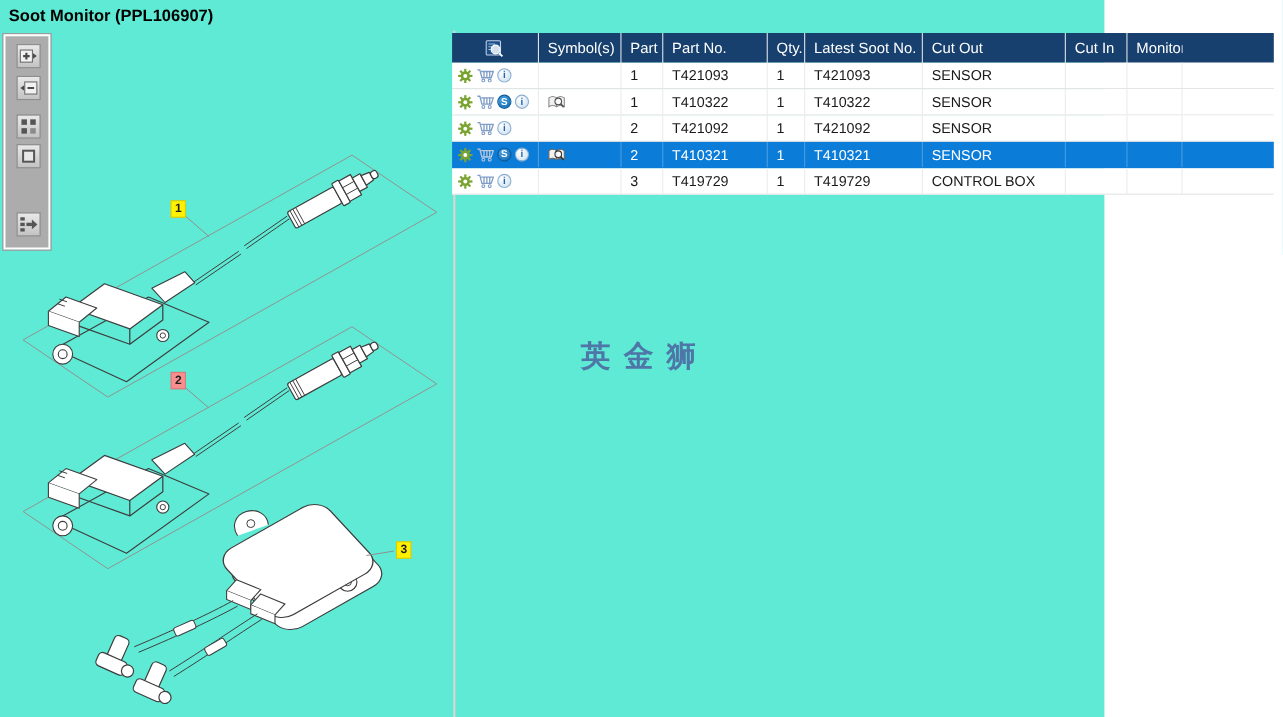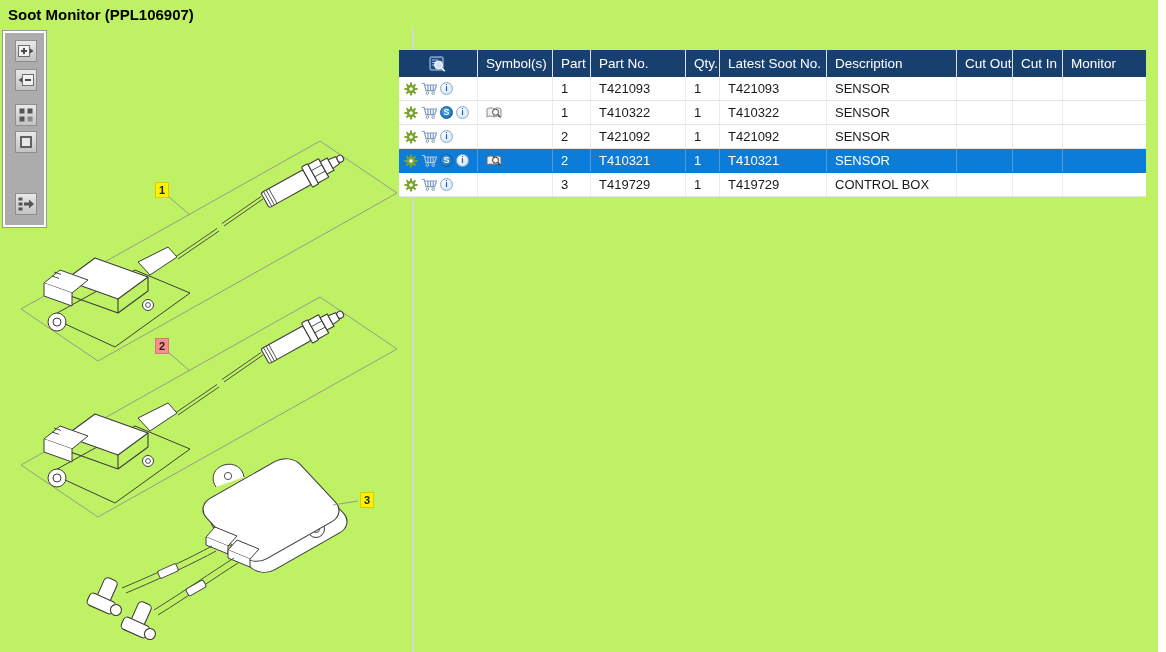--- a/index.html
+++ b/index.html
@@ -1,17 +1,17 @@
 <!DOCTYPE html>
 <html><head>
 <meta charset="utf-8">
 <style>
   * { margin:0; padding:0; box-sizing:border-box; }
   html,body { width:1166px; height:652px; background:#fff; font-family:"Liberation Sans", sans-serif; overflow:hidden; }
-  #app { position:relative; width:1158px; height:652px; background:#bef264; }
+  #app { position:relative; width:1004px; height:652px; background:#5eead4; }
 
   .page-title { position:absolute; left:8px; top:6px; font-size:15px; font-weight:bold; color:#000; }
 
   
   .pane-divider { position:absolute; left:412px; top:28px; width:2px; height:624px; background:#d6d6d6; }
 
   
   .dia-toolbar { position:absolute; left:3px; top:31px; width:43px; height:196px;
     background:#acacac; border:2px solid #fff; outline:1px solid #9a9a9a; }
   .tb-btn { position:absolute; left:10px; width:22px; height:22px;
@@ -31,21 +31,21 @@
   .label-normal   { background:#FFF100; }
   .label-selected { background:#FA8E8E; }
   .lbl-1 { left:155px; top:182px; }
   .lbl-2 { left:155px; top:338px; }
   .lbl-3 { left:360px; top:492px; }
 
   .watermark { position:absolute; left:528px; top:306px; font-size:27px; font-weight:bold;
     color:#4E76A7; letter-spacing:12px; }
 
   
-  .parts-table { position:absolute; left:399px; top:30px; width:747px; font-size:13px; color:#1a1a1a;margin-top:20px; }
+  .parts-table { position:absolute; left:411px; top:30px; width:747px; font-size:13px; color:#1a1a1a; }
   .trow { display:grid; grid-template-columns:79px 75px 38px 95px 34px 107px 130px 56px 50px 83px; }
   .thead { background:#17406E; color:#fff; height:27px; font-size:13.5px; }
   .thead .cell { line-height:27px; border-right:1px solid rgba(255,255,255,.85); padding:0 0 0 8px; overflow:hidden; white-space:nowrap; }
   .thead .cell:last-child { border-right:none; }
   .tbody .trow { height:24px; background:#fff; border-bottom:1px solid #e4e4e4; cursor:pointer; }
   .tbody .cell { line-height:23px; padding:0 0 0 8px; border-right:1px solid #ececec; overflow:hidden; white-space:nowrap; }
   .tbody .cell:last-child { border-right:none; }
   .tbody .trow.selected { background:#0C7CD9; color:#fff; border-bottom-color:#0C7CD9; }
   .tbody .trow.selected .cell { border-right-color:rgba(255,255,255,.25); }
 
@@ -193,37 +193,37 @@
           <rect x="1.5" y="7.5" width="4" height="3" fill="#555"></rect>
           <rect x="1.5" y="12.5" width="4" height="3" fill="#555"></rect>
         <rect x="7" y="7.5" width="5" height="3" fill="#555"></rect>
         <path d="M12,4.5 L17,9 L12,13.5 Z" fill="#555"></path>
       </svg>
     </div>
   </div>
 
   <div class="pane-divider"></div>
 
+  <div class="watermark">英金狮</div>
 
   <div class="parts-table">
     <div class="trow thead">
       <div class="cell hdr-icon-cell">
         <svg width="18" height="16" viewBox="0 0 18 16">
           <rect x="1" y="1" width="13" height="13" rx="1" fill="#1e4e87" stroke="#bfd3ea"></rect>
           <path d="M3,4 h6 M3,6.5 h5 M3,9 h5" stroke="#9fc0e0" stroke-width="1" fill="none"></path>
           <circle cx="9.5" cy="9" r="4" fill="#e8f1fa" fill-opacity="0.9" stroke="#fff"></circle>
           <path d="M12.5,12 L15.8,15.2" stroke="#fff" stroke-width="1.6"></path>
         </svg>
       </div>
       <div class="cell">Symbol(s)</div>
       <div class="cell">Part</div>
       <div class="cell">Part No.</div>
       <div class="cell">Qty.</div>
       <div class="cell">Latest Soot No.</div>
-      <div class="cell">Description</div>
       <div class="cell">Cut Out</div>
       <div class="cell">Cut In</div>
       <div class="cell">Monitor</div>
     </div>
 
     <div class="tbody">
 
       <div class="trow">
         <div class="cell icons-cell">
           <svg width="14" height="14" viewBox="0 0 14 14">

